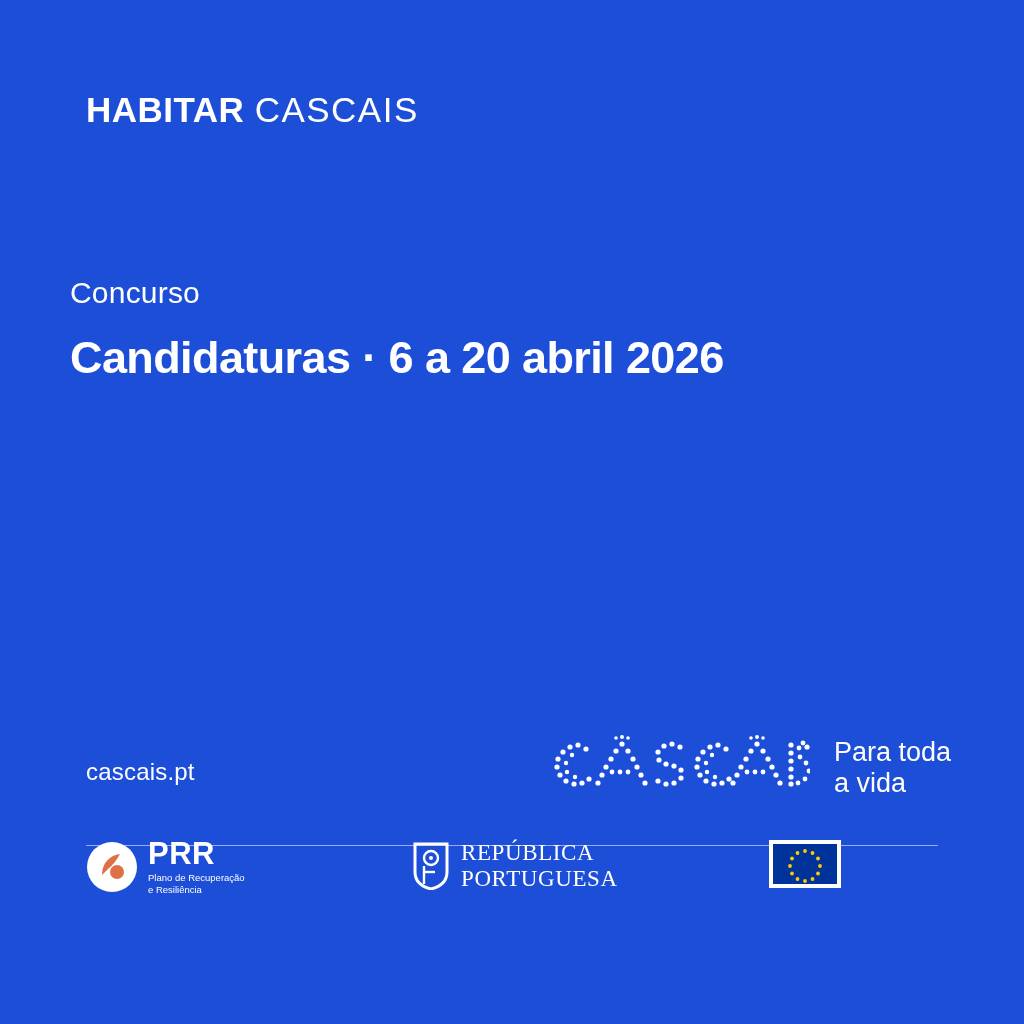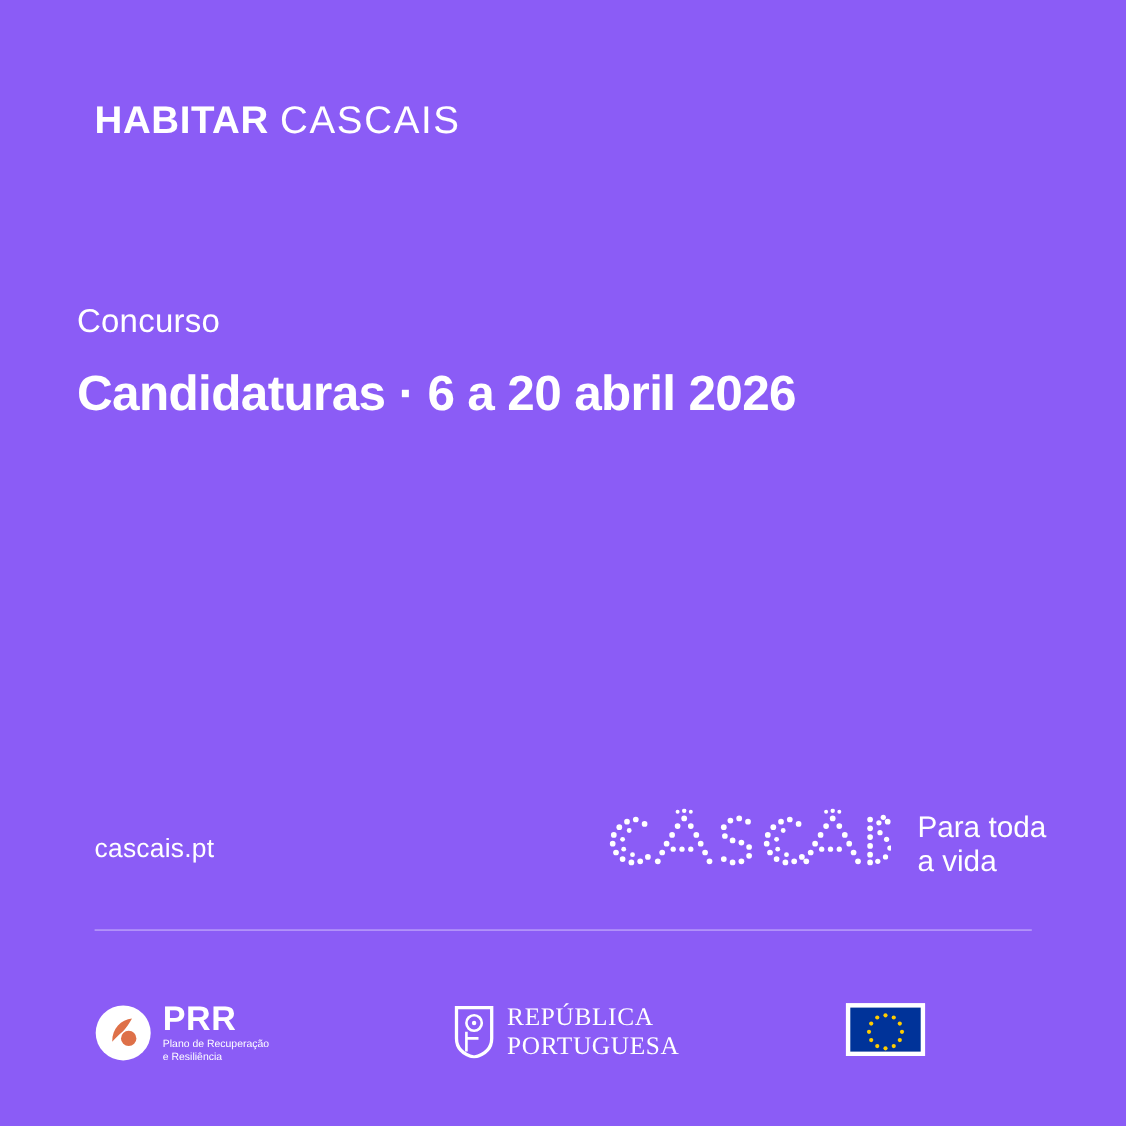--- a/index.html
+++ b/index.html
@@ -14,21 +14,21 @@
     background: #DE7048;
     color: #FFFFFF;
     -webkit-font-smoothing: antialiased;
   }
 
   .poster {
     position: relative;
     width: 1024px;
     height: 1024px;
     box-sizing: border-box;
-    background: #8b5cf6;
+    background: #1d4ed8;
   }
 
   
   .brand {
     position: absolute;
     left: 86px;
     top: 92px;
     font-size: 35px;
     letter-spacing: 0.5px;
     line-height: 1;
@@ -116,21 +116,21 @@
     top: 845px;
     width: 852px;
     height: 1px;
     background: rgba(255,255,255,0.55);
   }
 
   
   .footer-logos {
     position: absolute;
     left: 86px;
-    top: 904px;
+    top: 832px;
     width: 852px;
     height: 80px;
   }
 
   .logo-prr {
     position: absolute;
     left: 0;
     top: 6px;
     display: flex;
     align-items: center;

